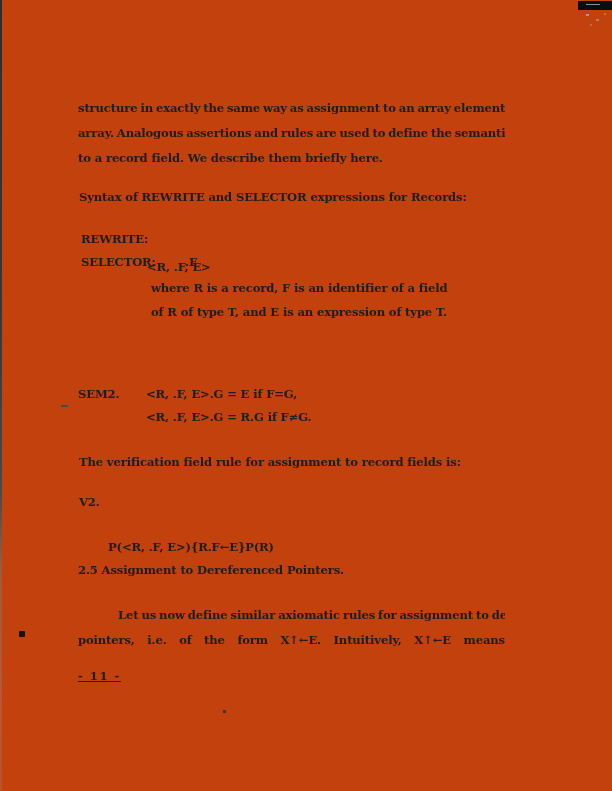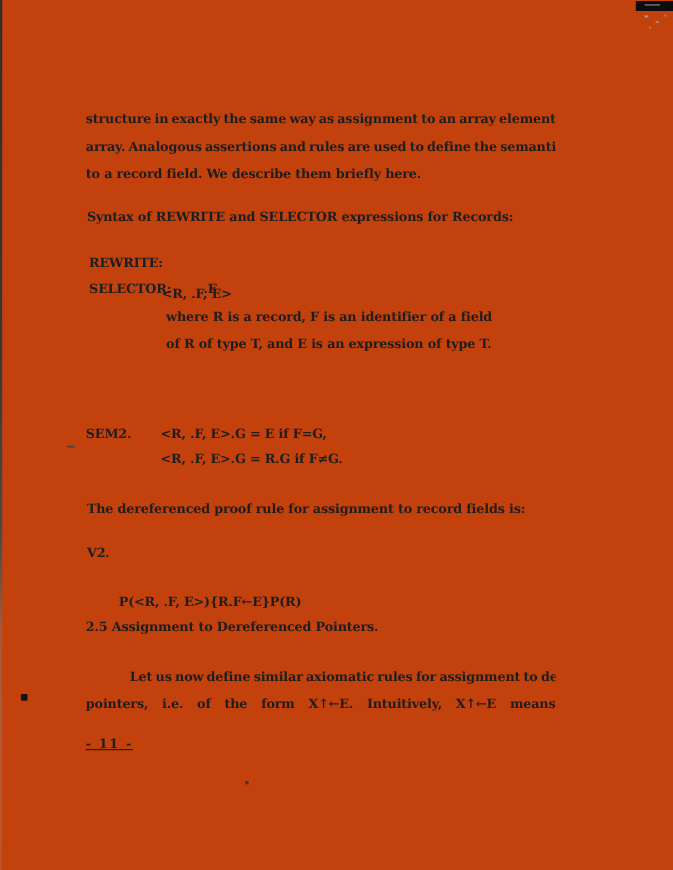--- a/index.html
+++ b/index.html
@@ -104,21 +104,21 @@
   <div class="blk where" style="left:151px; top:276px;">
     <div>where R is a record, F is an identifier of a field</div>
     <div>of R of type T, and E is an expression of type T.</div>
   </div>
 
 
   <div class="blk" style="left:78px; top:387px;">SEM2.</div>
   <div class="blk" style="left:146px; top:387px;">&lt;R, .F, E&gt;.G = E if F=G,</div>
   <div class="blk" style="left:146px; top:410px;">&lt;R, .F, E&gt;.G = R.G if F≠G.</div>
 
-  <div class="blk" style="left:79px; top:455px;">The dereferenced proof rule for assignment to record fields is:</div>
+  <div class="blk" style="left:79px; top:455px;">The verification field rule for assignment to record fields is:</div>
 
   <div class="blk" style="left:79px; top:495px;text-align:center;">V2.</div>
   <div class="blk" style="left:108px; top:495px;margin-top:45px;">P(&lt;R, .F, E&gt;){R.F←E}P(R)</div>
 
   <div class="blk" style="left:78px; top:563px;">2.5 Assignment to Dereferenced Pointers.</div>
 
   <div class="blk" style="left:78px; top:603px; width:427px;">
     <div class="jline indent">
         <span>Let</span>
         <span>us</span>

